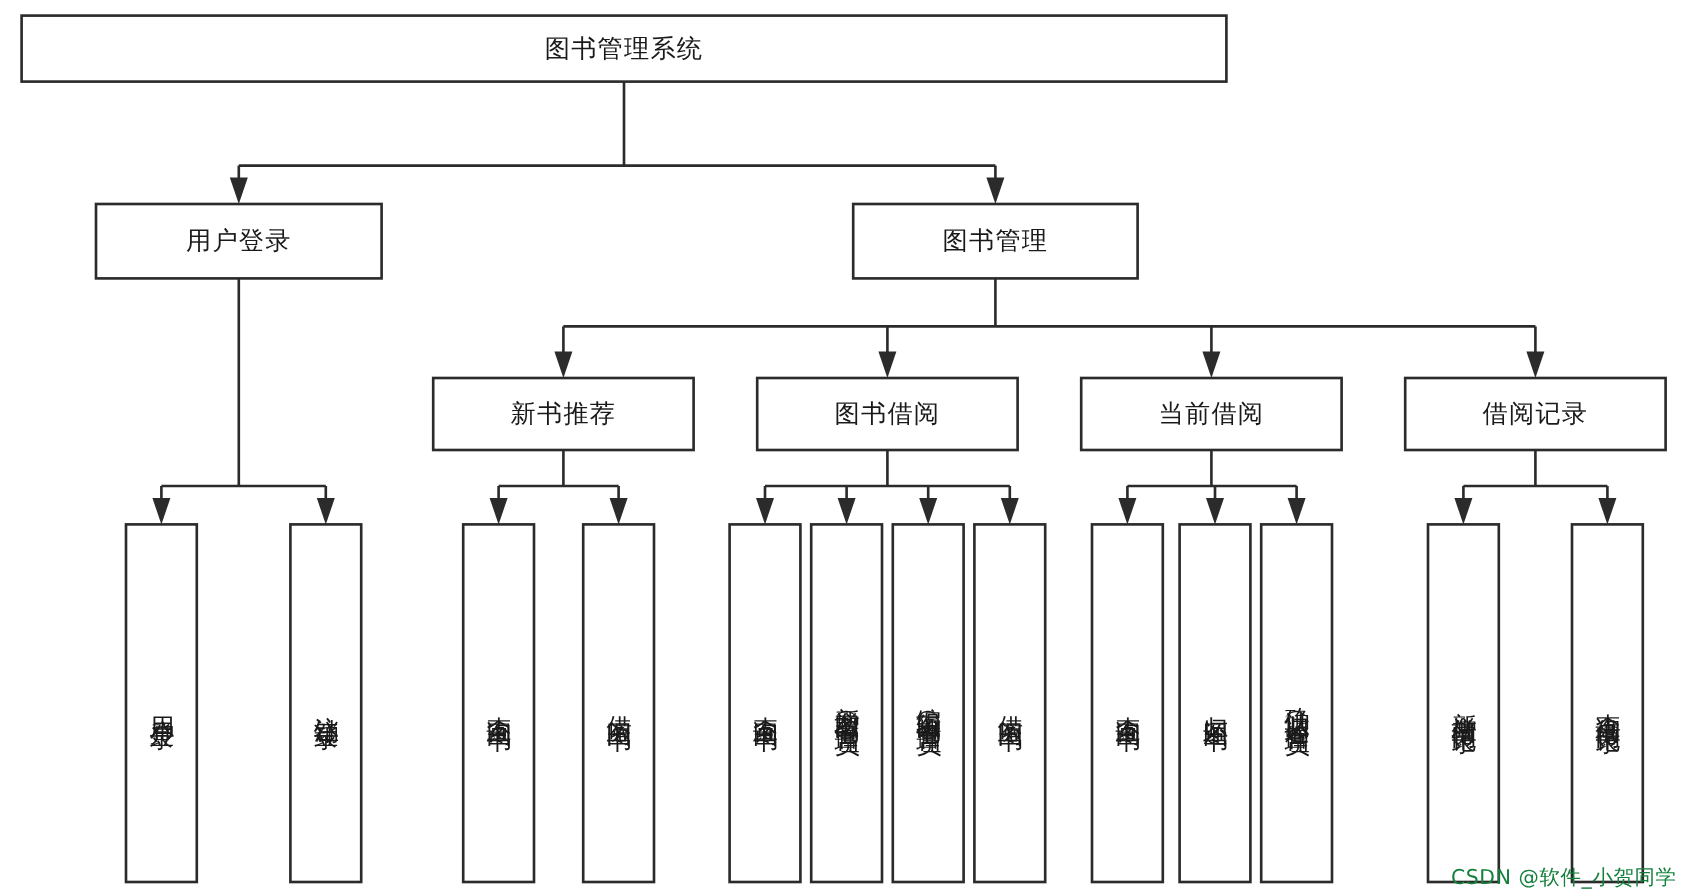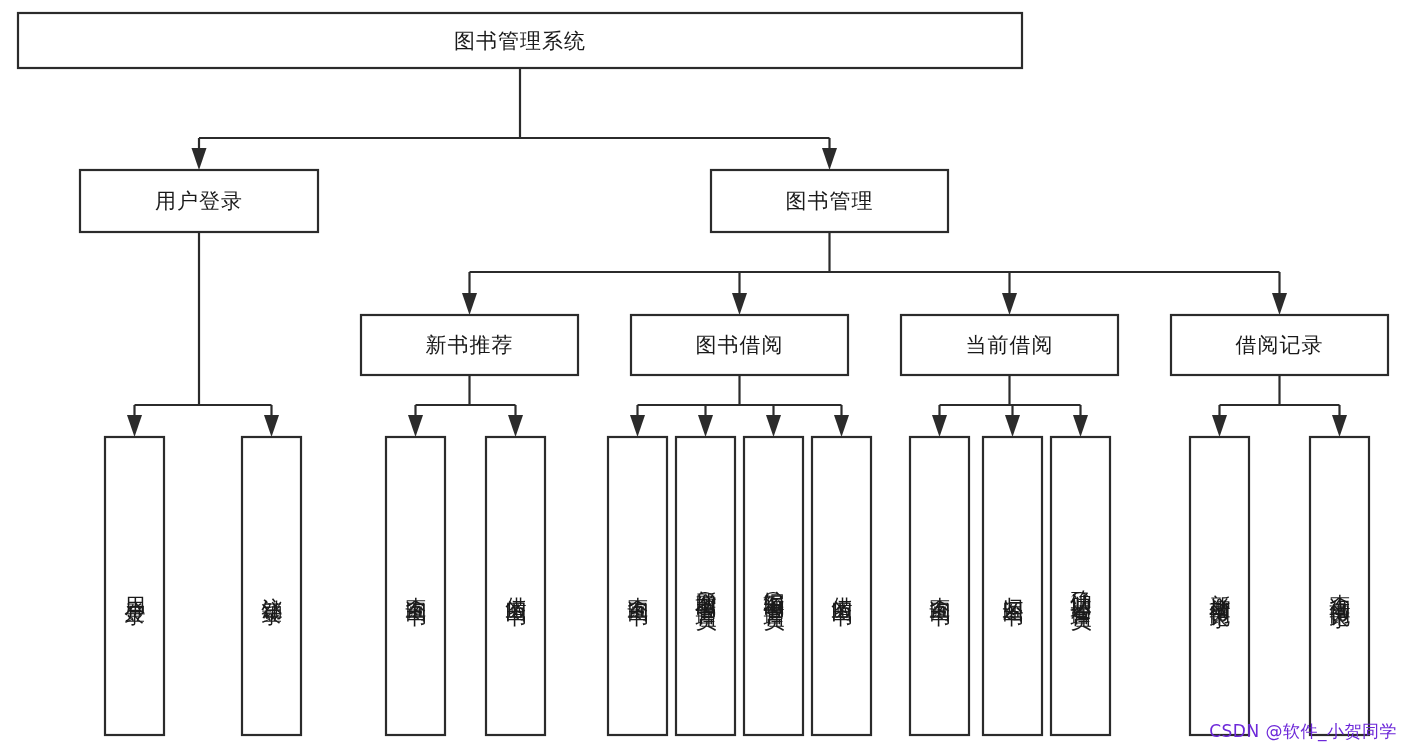--- a/index.html
+++ b/index.html
@@ -51,21 +51,21 @@
   .arrow-head {
     fill: #2b2b2b;
     stroke: none;
   }
   .watermark {
     position: absolute;
     right: 8px;
     bottom: 4px;
     font-family: "DejaVu Sans", "Liberation Sans", sans-serif;
     font-size: 17px;
-    color: #6d28d9;
+    color: #15803d;
     white-space: nowrap;
     user-select: none;
     letter-spacing: 0.5px;
   }
 </style>
 </head>
 <body>
 
 <div id="diagram-root">
   <svg class="diagram-canvas" viewBox="0 0 1405 747">

